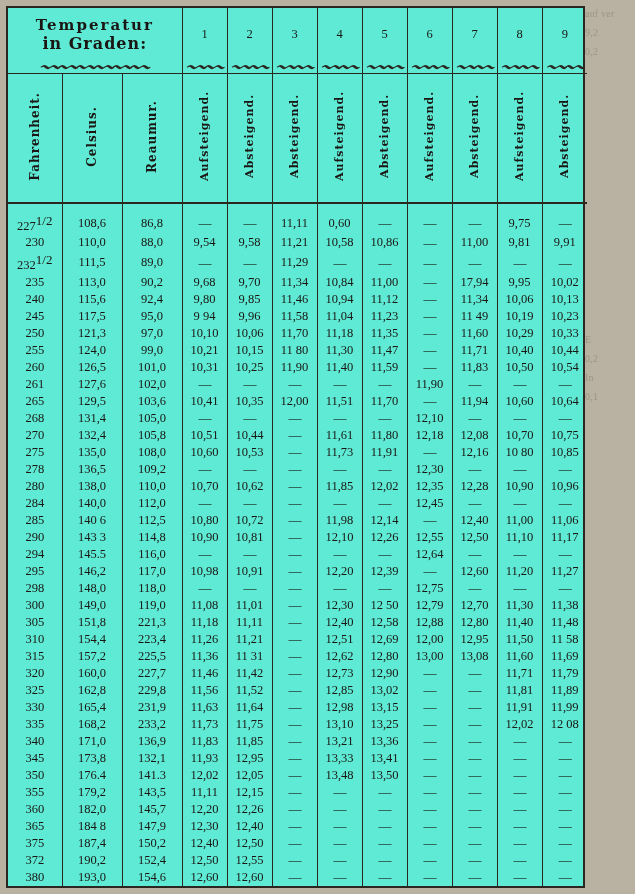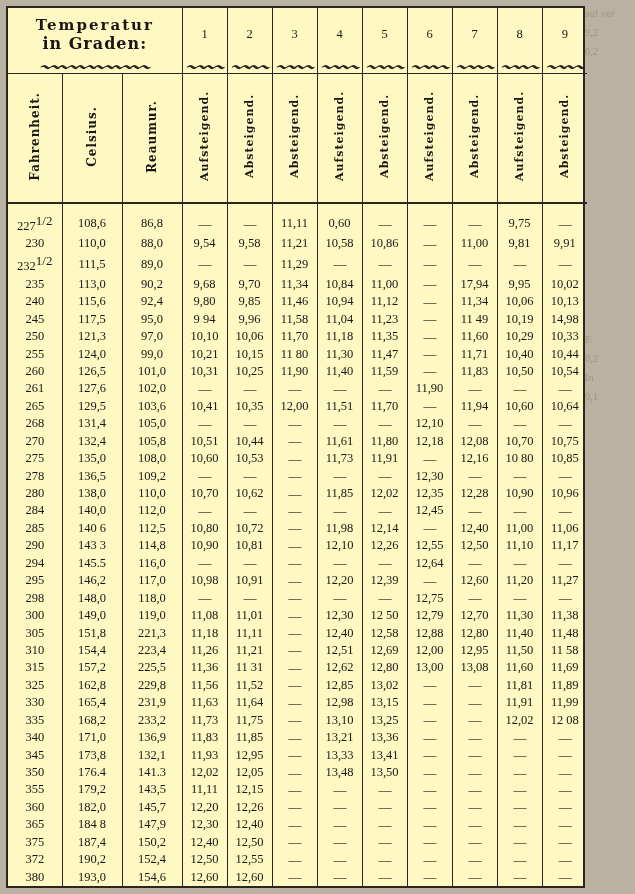--- a/index.html
+++ b/index.html
@@ -28,21 +28,21 @@
   }
   .ghost.right { right: 2px; text-align: left; }
   .ghost.left { left: 2px; }
 
   #table-wrap {
     position: absolute;
     left: 6px;
     top: 6px;
     width: 579px;
     height: 882px;
-    background: #fef9c3;
+    background: #5eead4;
     border: 2px solid #2b2620;
     box-sizing: border-box;
   }
   table.main {
     border-collapse: collapse;
     width: 100%;
     height: 100%;
     table-layout: fixed;
   }
   table.main td, table.main th {
@@ -300,21 +300,21 @@
           <td class="num ">117,5</td>
           <td class="num ">95,0</td>
           <td class="num ">9 94</td>
           <td class="num ">9,96</td>
           <td class="num ">11,58</td>
           <td class="num ">11,04</td>
           <td class="num ">11,23</td>
           <td class="num "><span class="dash">—</span></td>
           <td class="num ">11 49</td>
           <td class="num ">10,19</td>
-          <td class="num last">14,98</td>
+          <td class="num last">10,23</td>
         </tr>
         <tr>
           <td class="num first">250</td>
           <td class="num ">121,3</td>
           <td class="num ">97,0</td>
           <td class="num ">10,10</td>
           <td class="num ">10,06</td>
           <td class="num ">11,70</td>
           <td class="num ">11,18</td>
           <td class="num ">11,35</td>
@@ -583,20 +583,34 @@
           <td class="num ">11 31</td>
           <td class="num "><span class="dash">—</span></td>
           <td class="num ">12,62</td>
           <td class="num ">12,80</td>
           <td class="num ">13,00</td>
           <td class="num ">13,08</td>
           <td class="num ">11,60</td>
           <td class="num last">11,69</td>
         </tr>
         <tr>
+          <td class="num first">320</td>
+          <td class="num ">160,0</td>
+          <td class="num ">227,7</td>
+          <td class="num ">11,46</td>
+          <td class="num ">11,42</td>
+          <td class="num "><span class="dash">—</span></td>
+          <td class="num ">12,73</td>
+          <td class="num ">12,90</td>
+          <td class="num "><span class="dash">—</span></td>
+          <td class="num "><span class="dash">—</span></td>
+          <td class="num ">11,71</td>
+          <td class="num last">11,79</td>
+        </tr>
+        <tr>
           <td class="num first">325</td>
           <td class="num ">162,8</td>
           <td class="num ">229,8</td>
           <td class="num ">11,56</td>
           <td class="num ">11,52</td>
           <td class="num "><span class="dash">—</span></td>
           <td class="num ">12,85</td>
           <td class="num ">13,02</td>
           <td class="num "><span class="dash">—</span></td>
           <td class="num "><span class="dash">—</span></td>

